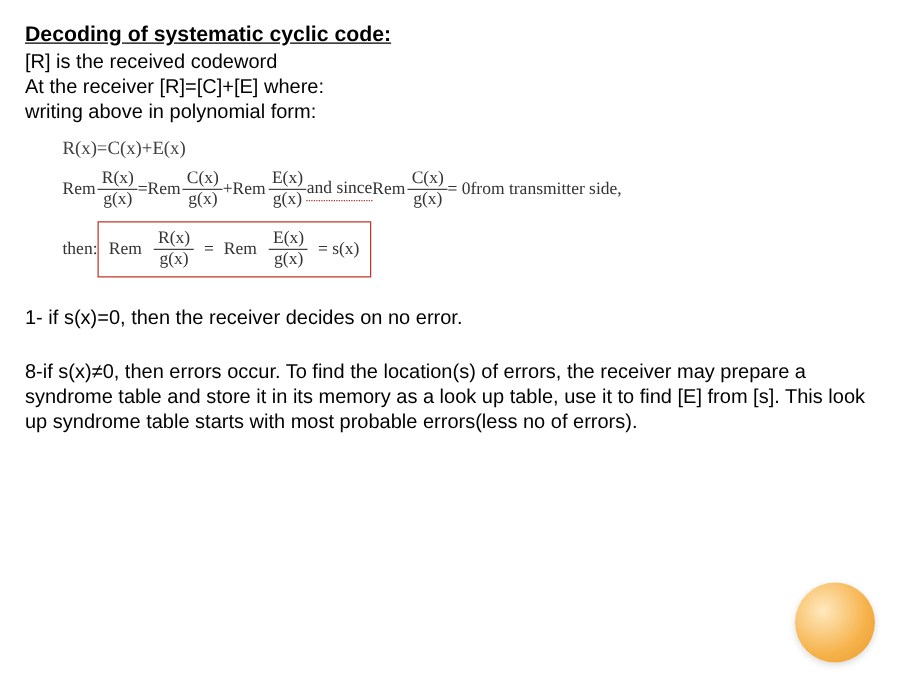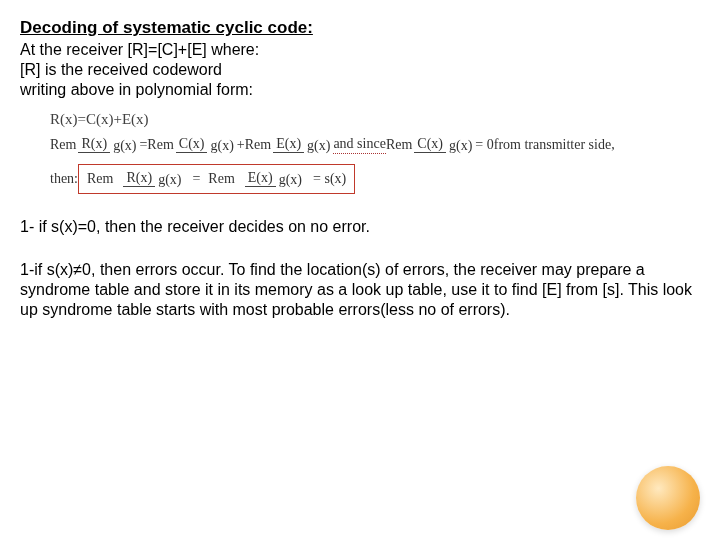--- a/index.html
+++ b/index.html
@@ -53,21 +53,21 @@
       display: flex;
       align-items: center;
       gap: 0;
       margin-bottom: 10px;
       flex-wrap: wrap;
       font-family: Liberation Serif, serif;
     }
     .rem-lbl { margin-right: 2px; }
     .frac {
       display: inline-flex;
-      flex-direction: row;
+      flex-direction: column;
       align-items: center;
       line-height: 1;
       vertical-align: middle;
     }
     .frac .num {
       padding: 0 3px 1px 3px;
       border-bottom: 1px solid #444;
     }
     .frac .den {
       padding: 1px 3px 0 3px;
@@ -99,22 +99,22 @@
       background: radial-gradient(circle at 35% 35%, #ffe9bf, #f6b24a 60%, #e89a2f 100%);
       box-shadow: 0 2px 6px rgba(0,0,0,0.15);
     }
   </style>
 </head>
 <body>
 
 <div class="slide">
 
   <div class="heading">Decoding of systematic cyclic code:</div>
+  <div class="intro-line">[R] is the received codeword</div>
   <div class="intro-line">At the receiver [R]=[C]+[E] where:</div>
-  <div class="intro-line">[R] is the received codeword</div>
   <div class="intro-line">writing above in polynomial form:</div>
 
   <div class="eq1-wrap">
     <span class="eq1">R(x)=C(x)+E(x)</span>
   </div>
 
 
   <div class="eq2-container">
     <div class="eq-row">
       <span class="rem-lbl">Rem</span>
@@ -157,16 +157,16 @@
         <span class="frac">
           <span class="num">E(x)</span>
           <span class="den">g(x)</span>
         </span>
         <span>= s(x)</span>
       </span>
     </div>
   </div>
 
   <div class="concl">1- if s(x)=0, then the receiver decides on no error.</div>
-  <div class="concl">1-if s(x)≠0, then errors occur. To find the location(s) of errors, the receiver may prepare a syndrome table and store it in its memory as a look up table, use it to find [E] from [s]. This look up syndrome table starts with most probable errors(less no of errors).</div>
+  <div class="concl">8-if s(x)≠0, then errors occur. To find the location(s) of errors, the receiver may prepare a syndrome table and store it in its memory as a look up table, use it to find [E] from [s]. This look up syndrome table starts with most probable errors(less no of errors).</div>
 
   <div class="circle-deco"></div>
 </div>
 
 </body></html>

